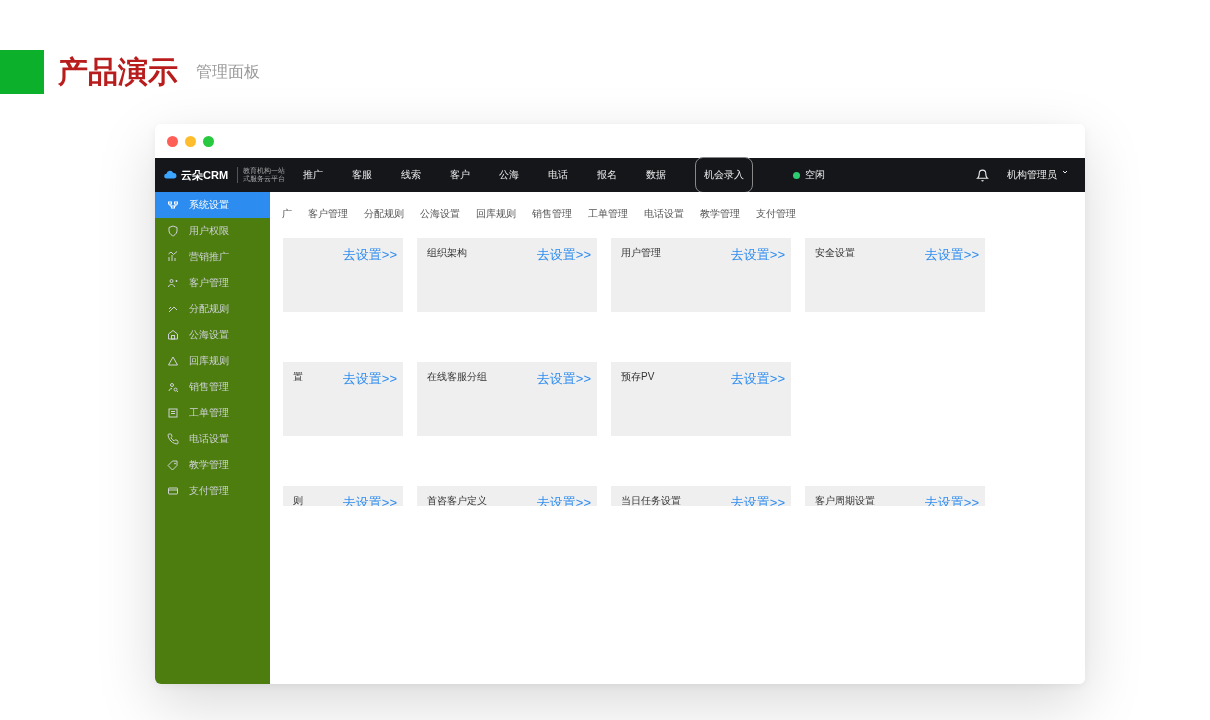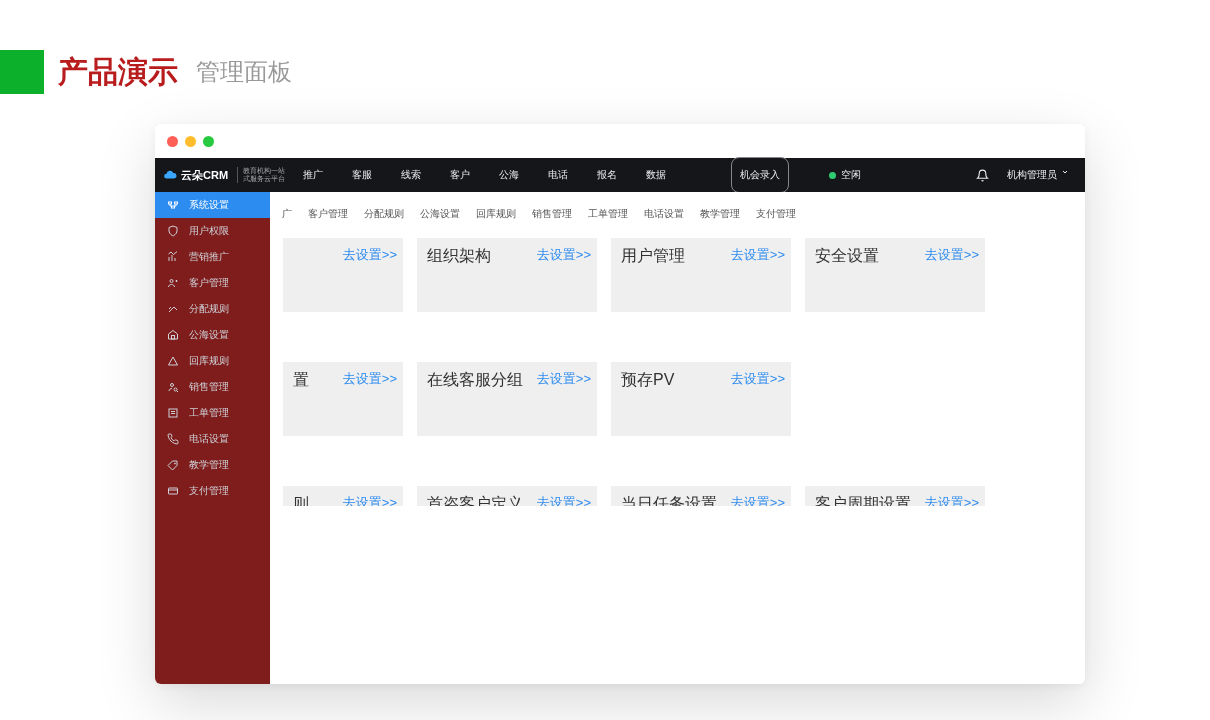--- a/index.html
+++ b/index.html
@@ -2,68 +2,68 @@
 <html><head>
 <meta charset="utf-8">
 <style>
   * { box-sizing: border-box; margin: 0; padding: 0; }
   html, body { width: 1210px; height: 720px; background: #fff; font-family: "Microsoft YaHei", -apple-system, sans-serif; }
   
   
   .page-title-row { display: flex; align-items: center; padding: 50px 0 30px 0; }
   .title-square { width: 44px; height: 44px; background: #0db02b; margin-right: 14px; }
   .title-main { font-size: 30px; font-weight: 700; color: #b91c1c; margin-right: 18px; }
-  .title-sub { font-size: 24px; color: #999; font-weight: 400; }
+  .title-sub { font-size: 16px; color: #999; font-weight: 400; }
   
   
   .window-wrap { position: relative; margin-left: 155px; width: 930px; height: 560px; border-radius: 6px; box-shadow: 0 20px 60px rgba(0,0,0,0.15), 0 2px 8px rgba(0,0,0,0.05); overflow: hidden; background: #fff; }
   
   
   .win-bar { height: 34px; background: #fff; display: flex; align-items: center; padding-left: 12px; gap: 7px; }
   .dot { width: 11px; height: 11px; border-radius: 50%; }
   .dot.red { background: #ff5f56; }
   .dot.yellow { background: #ffbd2e; }
   .dot.green { background: #27c93f; }
   
   
   .app-header { height: 34px; background: #14161a; display: flex; align-items: center; color: #fff; font-size: 11px; }
   .logo-block { display: flex; align-items: center; padding: 0 8px; gap: 4px; }
   .logo-glyph { width: 14px; height: 14px; }
   .logo-text { font-size: 11px; font-weight: 600; color: #fff; display: flex; align-items: flex-end; }
   .logo-sub { font-size: 7px; color: #aaa; border-left: 1px solid #555; padding-left: 5px; margin-left: 5px; line-height: 1.2; }
   .nav-items { display: flex; align-items: center; gap: 29px; margin-left: 10px; }
   .nav-item { color: #eee; font-size: 10px; cursor: pointer; }
-  .record-btn { border: 1px solid #888; border-radius: 8px; padding: 10px 8px; font-size: 10px; color: #eee; cursor: pointer; margin-left: 36px; }
+  .record-btn { border: 1px solid #888; border-radius: 8px; padding: 10px 8px; font-size: 10px; color: #eee; cursor: pointer; }
   .status-pill { display: flex; align-items: center; gap: 5px; margin-left: 40px; font-size: 10px; color: #eee; }
   .status-dot { width: 7px; height: 7px; border-radius: 50%; background: #2ecc71; }
   .header-right { margin-left: auto; display: flex; align-items: center; gap: 18px; padding-right: 16px; }
   .bell-icon { width: 13px; height: 13px; }
   .user-drop { font-size: 10px; color: #eee; display: flex; align-items: flex-start; gap: 4px; cursor: pointer; }
   
   
   .app-body { display: flex; height: calc(100% - 68px); }
   
   
-  .sidebar { width: 115px; background: #7f1d1d; color: #cfd3d9; }
+  .sidebar { width: 115px; background: #4d7c0f; color: #cfd3d9; }
   .side-item { display: flex; align-items: center; height: 26px; padding-left: 12px; font-size: 10px; cursor: pointer; gap: 10px; }
   .side-item.active { background: #2d8cf0; color: #fff; }
   .side-ico { width: 12px; height: 12px; display: inline-flex; align-items: center; justify-content: center; flex-shrink: 0; }
   
   
   .content { flex: 1; background: #fff; overflow: hidden; position: relative; }
   .tabs-row { display: flex; gap: 0; padding: 10px 10px 0 10px; font-size: 10px; flex-wrap: wrap; }
   .tab { padding: 5px 8px; color: #555; cursor: pointer; }
   .tab.cut { padding-left: 2px; }
   
   
   .cards-area { padding: 12px 14px; display: flex; flex-direction: column; gap: 50px; }
   .card-row { display: flex; gap: 14px; }
   .card { width: 180px; height: 74px; background: #efefef; padding: 8px 10px; position: relative; }
   .card.first-col { width: 120px; margin-left: -1px; }
-  .card-title { font-size: 16px; color: #333; font-weight: 500; }
+  .card-title { font-size: 10px; color: #333; font-weight: 500; }
   .card-link { position: absolute; top: 8px; right: 6px; font-size: 13px; color: #2d8cf0; cursor: pointer; }
   .card-sub { font-size: 9px; color: #666; display: flex; flex-wrap: wrap; gap: 8px 14px; margin-top: 14px; }
   
   
   .card-row.partial .card { height: 20px; overflow: hidden; }
   
   .chev { width: 8px; height: 8px; }
   
 </style>
 </head>

